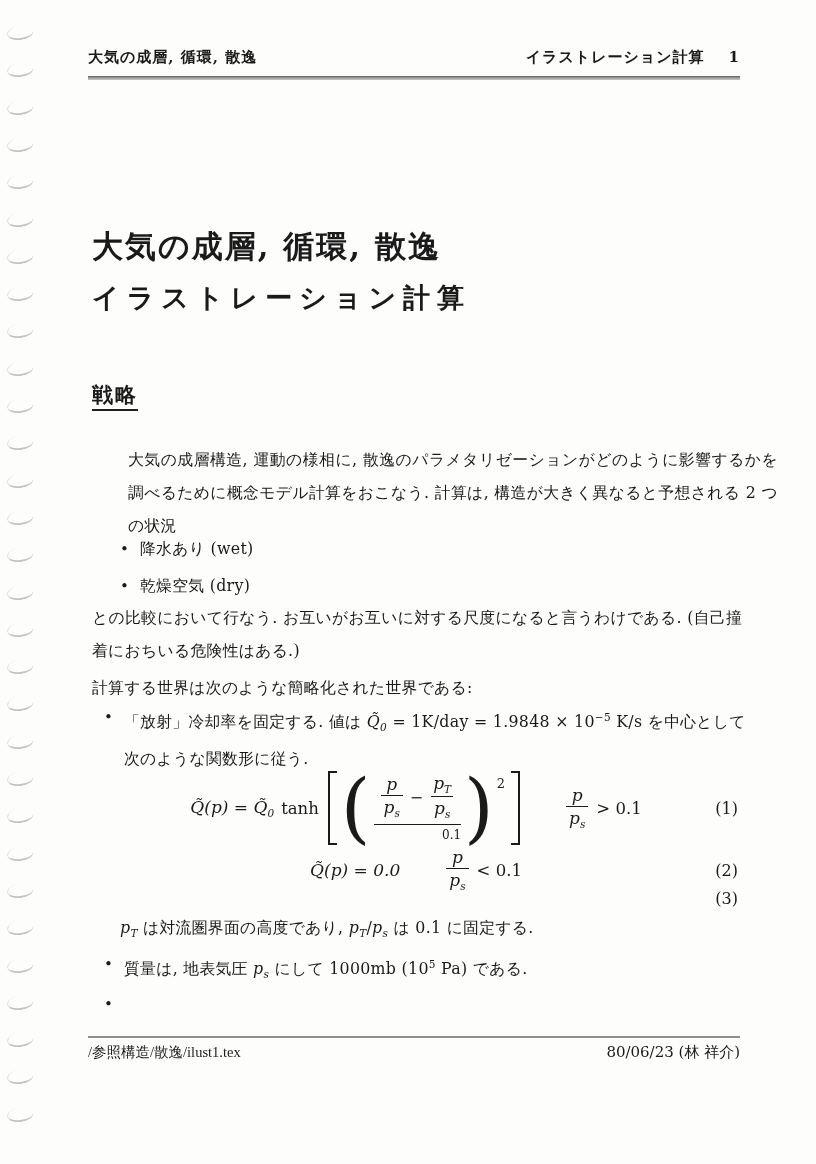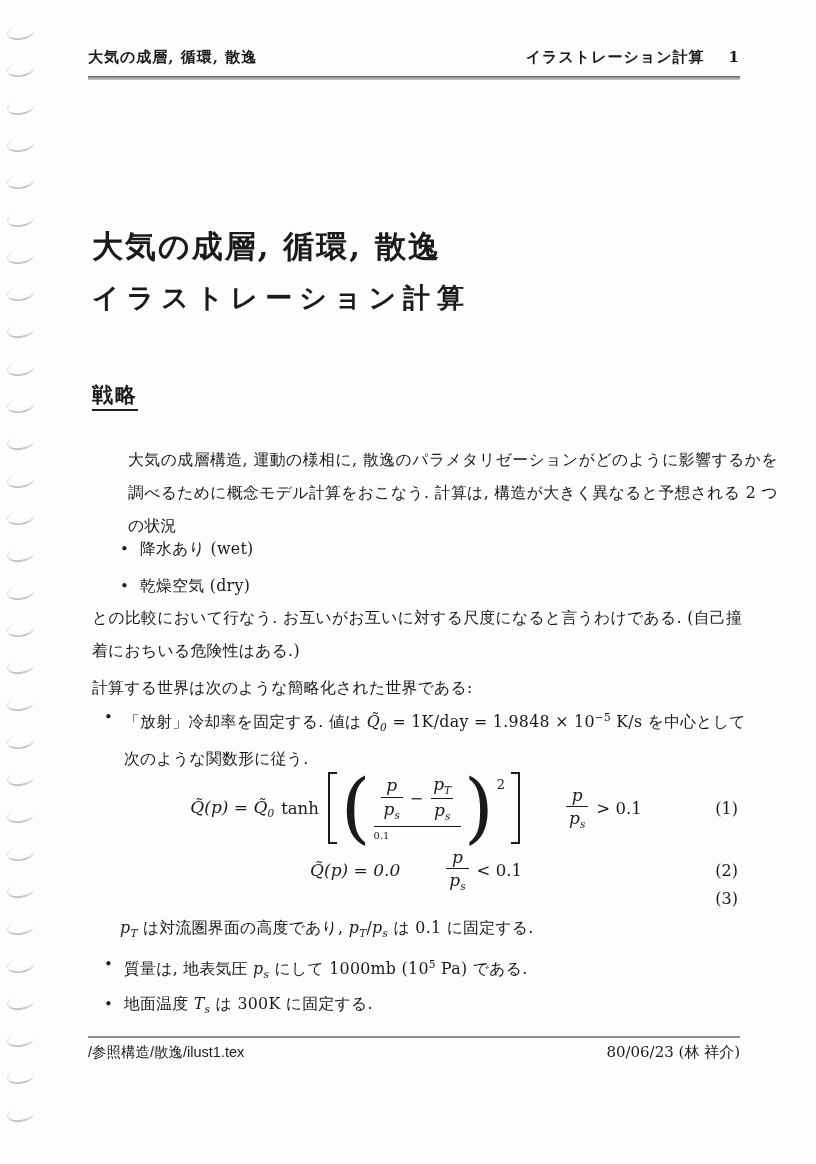--- a/index.html
+++ b/index.html
@@ -81,36 +81,36 @@
   .eqnum { position:absolute; right:2px; top:50%; transform:translateY(-50%); font-size:16px; }
 
   .sfrac { display:inline-flex; flex-direction:column; align-items:center; line-height:1.15; font-size:15px; }
   .sfrac .sf-n { padding:0 3px 1px; }
   .sfrac .sf-d { border-top:1.3px solid #1a1a1a; padding:2px 3px 0; }
   .cfrac { font-size:16px; }
 
   .bfrac { display:inline-flex; flex-direction:column; align-items:center; margin:0 2px; }
   .bfrac-num { display:inline-flex; align-items:center; padding:0 7px 4px; }
   .bfrac-num .minus { margin:0 7px; font-style:normal; }
-  .bfrac-den { border-top:1.4px solid #1a1a1a; align-self:stretch; text-align:left;
-               padding-top:3px; font-size:10px; font-style:normal; }
+  .bfrac-den { border-top:1.4px solid #1a1a1a; align-self:stretch; text-align:right;
+               padding-top:3px; font-size:12px; font-style:normal; }
 
   .bigparen { font-size:76px; line-height:0; font-weight:400; padding:0 1px;
               font-family:"DejaVu Serif","Liberation Serif",serif; }
   .sqb { align-self:stretch; width:7px; margin:-3px 0; }
   .sqb-l { border:2px solid #1a1a1a; border-right:none; margin-right:3px; }
   .sqb-r { border:2px solid #1a1a1a; border-left:none; margin-left:2px; }
   .eq-exp { align-self:flex-start; font-size:13px; margin:2px 4px 0 2px; font-style:normal; }
   .cond { display:inline-flex; align-items:center; margin-left:46px; }
 
   
   #footer-rule { left:88px; top:1036px; width:652px; height:2px; background:#8f8f8f; }
   #footer { left:88px; top:1043px; width:652px; display:flex;
             justify-content:space-between; align-items:baseline; font-size:15px; }
-  #footer-path { font-family:Liberation Sans, sans-serif; font-size:14.5px; }
+  #footer-path { font-family:Liberation Serif, serif; font-size:14.5px; }
 </style>
 </head>
 <body>
 
 <div id="binding-rail">
     <div class="bmark" style="top: 26px;"></div>
     <div class="bmark" style="top: 63.3px;"></div>
     <div class="bmark" style="top: 100.6px;"></div>
     <div class="bmark" style="top: 137.9px;"></div>
     <div class="bmark" style="top: 175.2px;"></div>
@@ -239,22 +239,19 @@
 
 <div id="bullet-mass" class="abs jtext bullet-row">
   <span class="bullet-marker">•</span>
   <span>
     <span>質量は, 地表気圧 </span><span class="imath"><span>p</span><sub>s</sub></span><span> にして 1000mb (10</span><sup class="msup">5</sup><span> Pa) である.</span>
   </span>
 </div>
 
 <div id="bullet-temp" class="abs jtext bullet-row">
   <span class="bullet-marker">•</span>
-  <span>
-    <span>地面温度 </span><span class="imath"><span>T</span><sub>s</sub></span><span> は 300K に固定する.</span>
-  </span>
 </div>
 
 <div id="footer-rule" class="abs"></div>
 <div id="footer" class="abs">
   <span id="footer-path">/参照構造/散逸/ilust1.tex</span>
   <span>80/06/23 (林 祥介)</span>
 </div>
 
 </body></html>

